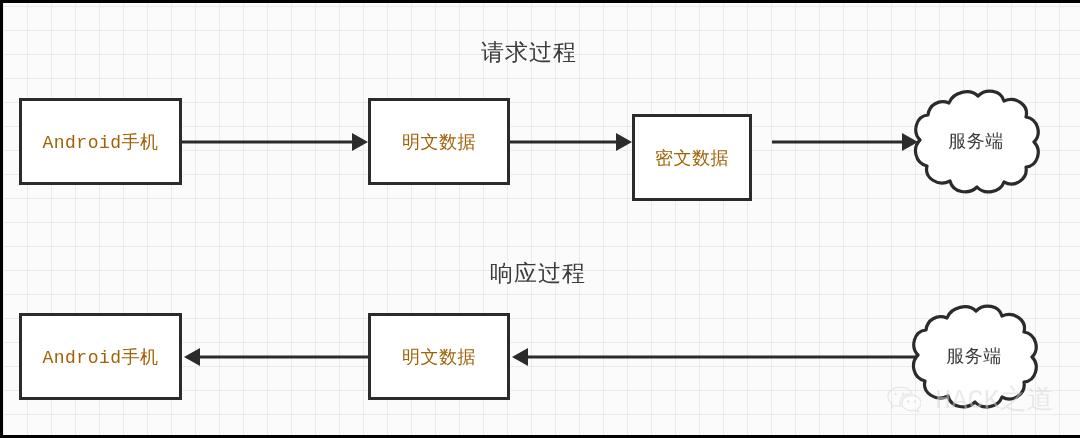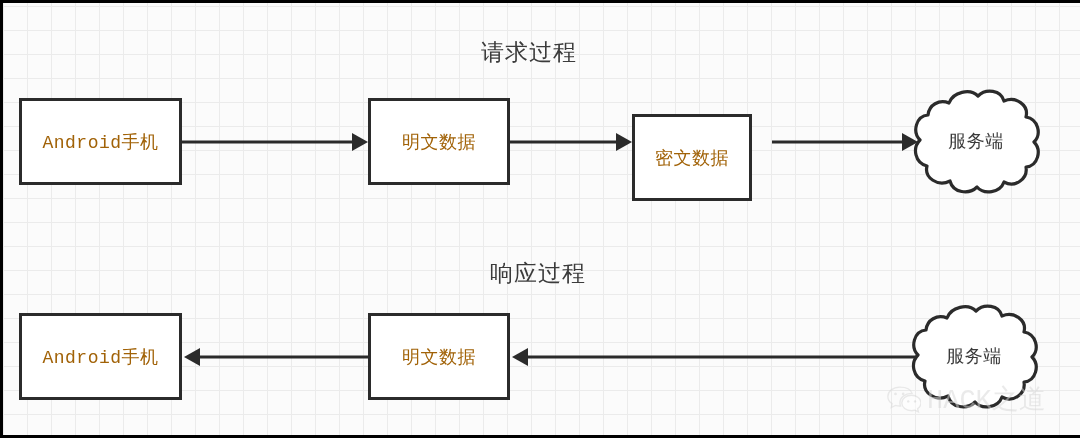--- a/index.html
+++ b/index.html
@@ -89,21 +89,21 @@
   .connector { position: absolute; }
   .connector svg { display: block; overflow: visible; }
 
   
   #watermark {
     position: absolute;
     left: 884px;
     top: 378px;
     display: flex;
     align-items: center;
-    gap: 6px;
+    gap: 14px;
     opacity: 0.5;
     pointer-events: none;
   }
   #watermark .wm-text {
     color: #d6d6d6;
     font-size: 27px;
     letter-spacing: 0px;
     white-space: nowrap;
   }
   #watermark .wm-icon { width: 34px; height: 30px; display:block; }

